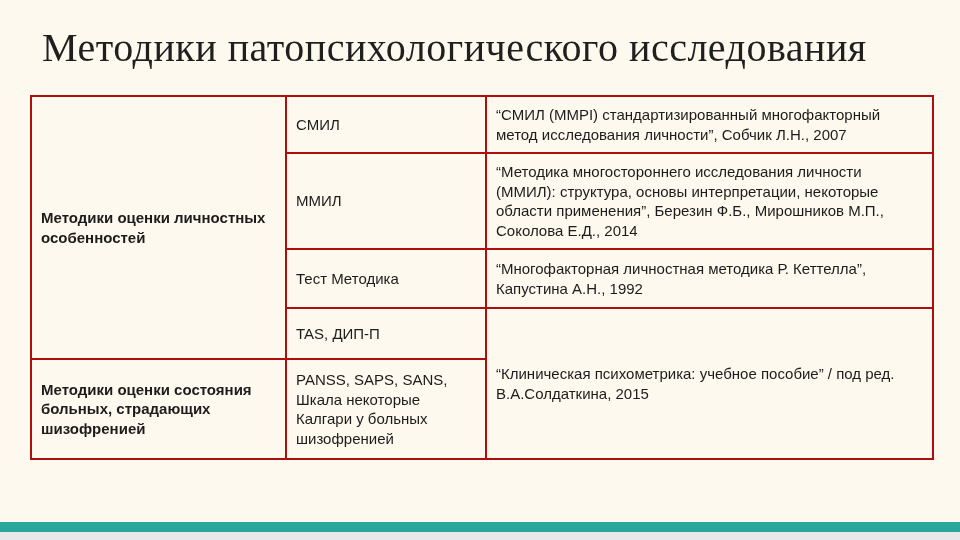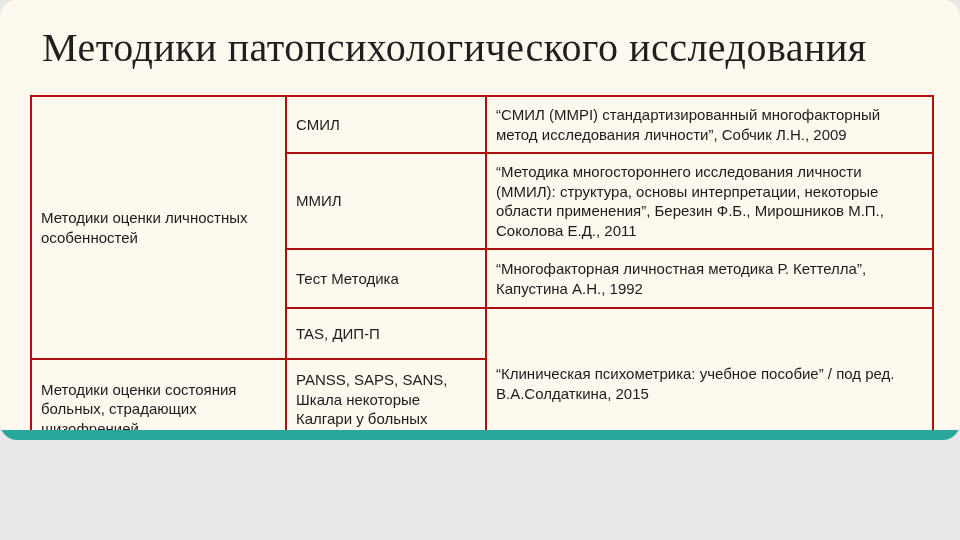--- a/index.html
+++ b/index.html
@@ -3,26 +3,25 @@
 <meta charset="utf-8">
 <style>
   html, body {
     margin: 0;
     padding: 0;
     background: #e8e8e8;
   }
   .slide {
     position: relative;
     width: 960px;
-    height: 440px;
+    height: 532px;
     background: #fdf9ee;
     overflow: hidden;
     font-family: "Liberation Sans", sans-serif;
     color: #1c1c1c;
-    border-radius: 17px;
   }
   .slide-title {
     position: absolute;
     left: 42px;
     top: 24px;
     margin: 0;
     width: 890px;
     font-family: "Liberation Serif", serif;
     font-weight: 400;
     font-size: 40px;
@@ -41,21 +40,21 @@
   }
   table.methods-table td {
     border: 2px solid #ae0e0e;
     vertical-align: middle;
     padding: 6px 9px;
     font-size: 15px;
     line-height: 1.3;
     word-wrap: break-word;
   }
   td.category-cell {
-    font-weight: normal;
+    font-weight: bold;
   }
   .col-category { width: 255px; }
   .col-method   { width: 200px; }
   .col-reference{ width: 447px; }
   tr.row-1 { height: 57px; }
   tr.row-2 { height: 96px; }
   tr.row-3 { height: 59px; }
   tr.row-4 { height: 51px; }
   tr.row-5 { height: 100px; padding-left: 22px; }
   .accent-bar {
@@ -77,25 +76,25 @@
   <table class="methods-table">
     <colgroup>
       <col class="col-category">
       <col class="col-method">
       <col class="col-reference">
     </colgroup>
     <tbody>
       <tr class="row-1">
         <td class="category-cell" rowspan="4">Методики оценки личностных особенностей</td>
         <td class="method-cell">СМИЛ</td>
-        <td class="reference-cell">“СМИЛ (MMPI) стандартизированный многофакторный метод исследования личности”, Собчик Л.Н., 2009</td>
+        <td class="reference-cell">“СМИЛ (MMPI) стандартизированный многофакторный метод исследования личности”, Собчик Л.Н., 2007</td>
       </tr>
       <tr class="row-2">
         <td class="method-cell">ММИЛ</td>
-        <td class="reference-cell">“Методика многостороннего исследования личности (ММИЛ): структура, основы интерпретации, некоторые области применения”, Березин Ф.Б., Мирошников М.П., Соколова Е.Д., 2011</td>
+        <td class="reference-cell">“Методика многостороннего исследования личности (ММИЛ): структура, основы интерпретации, некоторые области применения”, Березин Ф.Б., Мирошников М.П., Соколова Е.Д., 2014</td>
       </tr>
       <tr class="row-3">
         <td class="method-cell">Тест Методика</td>
         <td class="reference-cell">“Многофакторная личностная методика Р. Кеттелла”, Капустина А.Н., 1992</td>
       </tr>
       <tr class="row-4">
         <td class="method-cell">TAS, ДИП-П</td>
         <td class="reference-cell" rowspan="2">“Клиническая психометрика: учебное пособие” / под ред. В.А.Солдаткина, 2015</td>
       </tr>
       <tr class="row-5">

